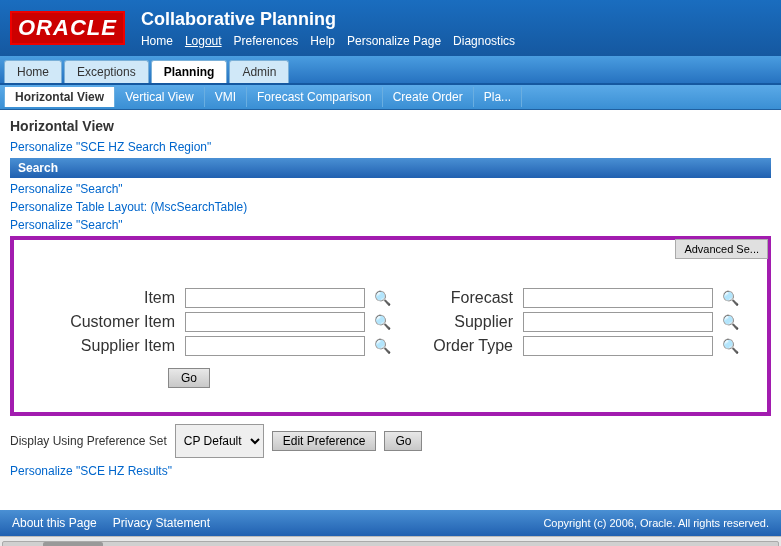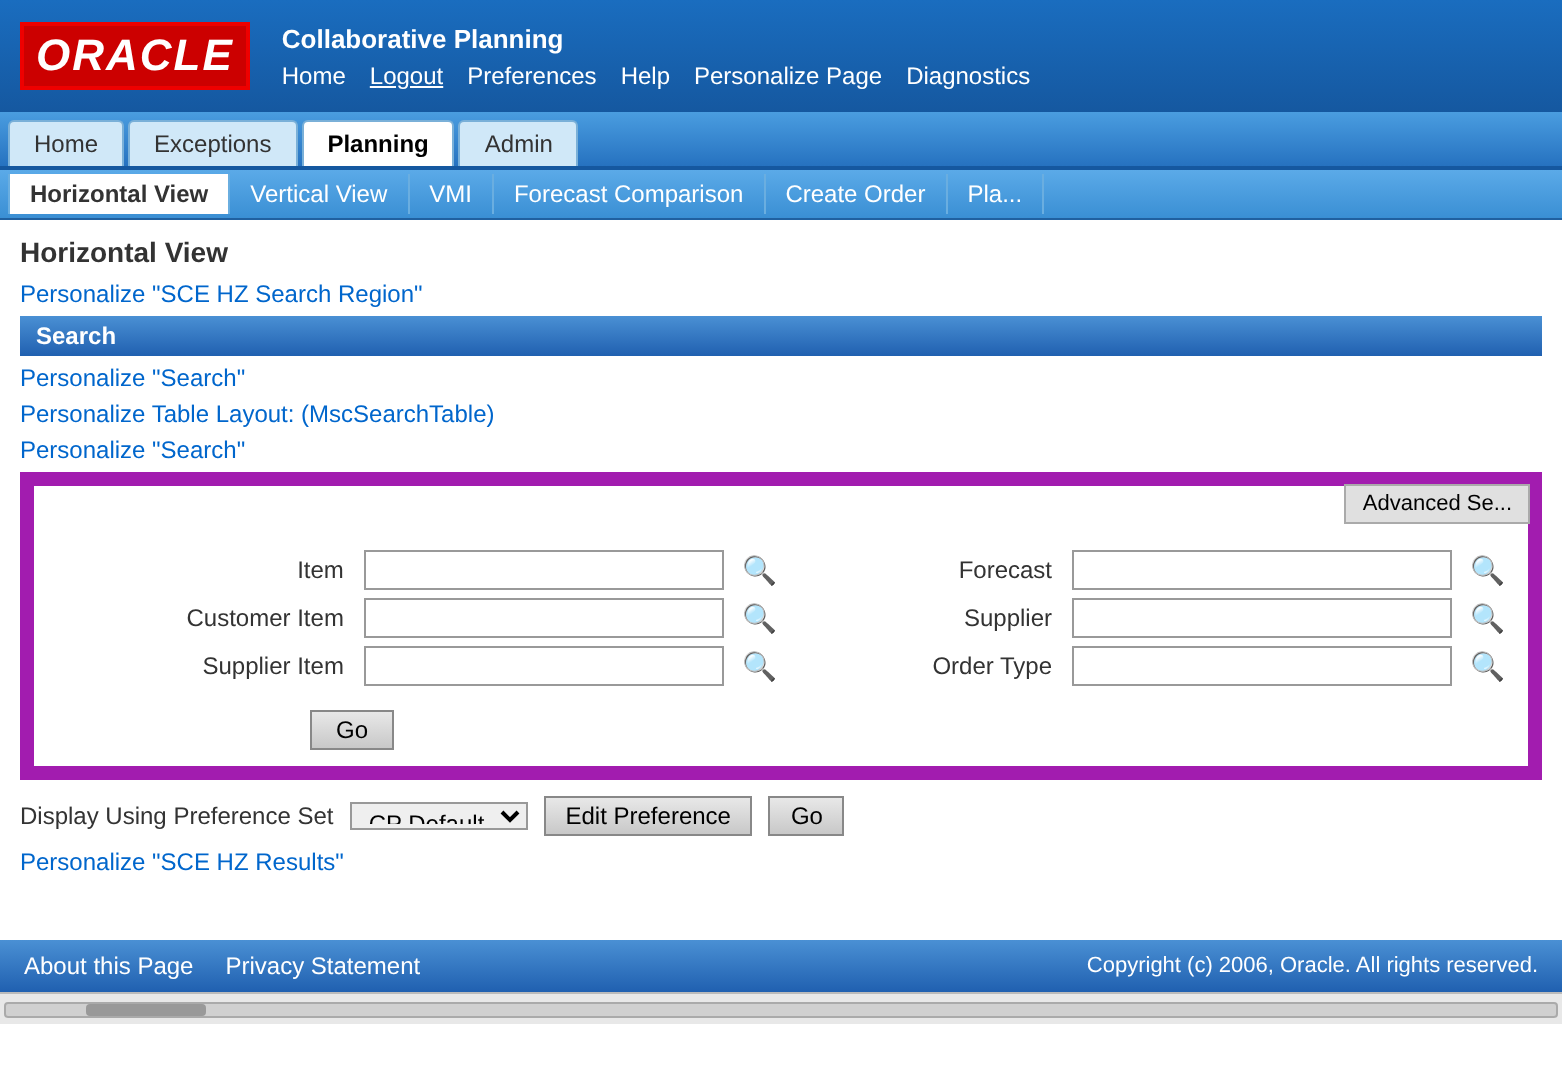--- a/index.html
+++ b/index.html
@@ -23,21 +23,21 @@
       padding: 2px 6px;
       background: #cc0000;
       letter-spacing: 1px;
     }
     .header-right {
       display: flex;
       flex-direction: column;
     }
     .header-title {
       color: #fff;
-      font-size: 13px;
+      font-size: 18px;
       font-weight: bold;
     }
     .header-nav {
       display: flex;
       gap: 12px;
       margin-top: 4px;
     }
     .header-nav a {
       color: #fff;
       text-decoration: none;
@@ -118,22 +118,22 @@
       color: #fff;
       font-weight: bold;
       padding: 3px 8px;
       font-size: 12px;
       margin-bottom: 4px;
     }
 
     
     .search-area {
       position: relative;
-      border: 7px solid #a21caf;
-      padding: 8px;
+      border: 4px solid #a21caf;
+      padding: 24px;
       margin-bottom: 6px;
     }
 
     .advanced-search-btn {
       position: absolute;
       top: -1px;
       right: -1px;
       background: #e0e0e0;
       border: 1px solid #aaa;
       padding: 3px 8px;
@@ -143,21 +143,21 @@
 
     .search-grid {
       display: grid;
       grid-template-columns: auto 180px 24px auto 190px 24px;
       gap: 4px 6px;
       align-items: center;
       margin-top: 24px;
     }
     .search-label {
       text-align: right;
-      font-size: 12px;
+      font-size: 16px;
       color: #333;
       padding-right: 4px;
     }
     .search-input {
       border: 1px solid #999;
       padding: 2px 4px;
       font-size: 12px;
       height: 20px;
       width: 100%;
     }
@@ -187,22 +187,21 @@
       margin-bottom: 6px;
     }
     .preference-label {
       font-size: 12px;
       color: #333;
     }
     .preference-select {
       border: 1px solid #999;
       padding: 2px 4px;
       font-size: 12px;
-      height: 14px;
-      text-align: center;
+      height: 34px;
     }
     .edit-pref-btn {
       background: linear-gradient(to bottom, #e8e8e8, #c8c8c8);
       border: 1px solid #888;
       padding: 2px 10px;
       font-size: 12px;
       cursor: pointer;
     }
     .pref-go-btn {
       background: linear-gradient(to bottom, #e8e8e8, #c8c8c8);

